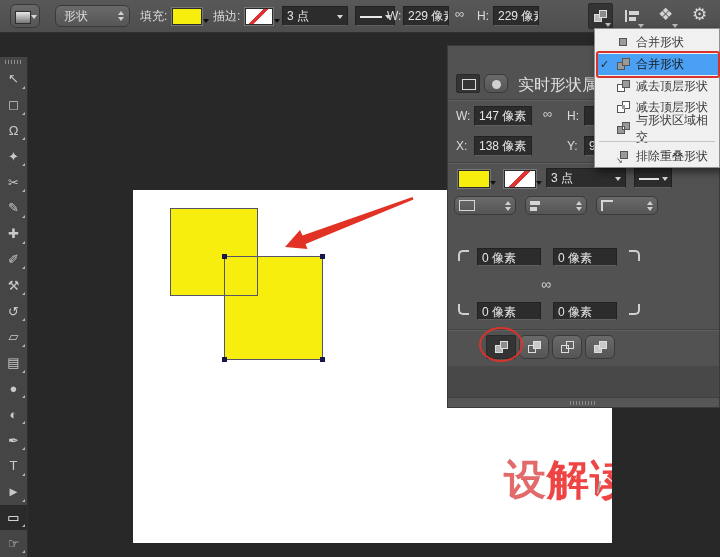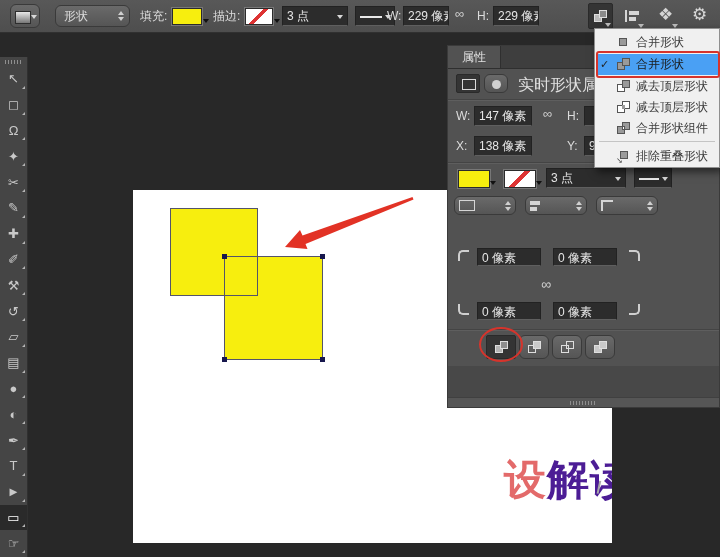--- a/index.html
+++ b/index.html
@@ -199,29 +199,26 @@
     <div class="outline" style="left:37px;top:18px;width:88px;height:88px;"></div>
     <div class="outline" style="left:91px;top:66px;width:99px;height:104px;"></div>
     <div class="handle" style="left:89px;top:64px;"></div>
     <div class="handle" style="left:187px;top:64px;"></div>
     <div class="handle" style="left:89px;top:167px;"></div>
     <div class="handle" style="left:187px;top:167px;"></div>
     <svg class="abs" style="left:0;top:0;z-index:5;" width="479" height="353">
       <polygon points="152,57 167,40 169.5,45.5 279.5,7 280.5,9.5 172.5,54 174.5,59" fill="#e23225"></polygon>
     </svg>
     <div class="watermark" style="left:371px;top:262px;">
-      <span style="color:#e36a6a;">设</span><span style="color:#4c1d95;">解读</span>
+      <span style="color:#e36a6a;">设</span><span style="color:#ef4444;">解读</span>
     </div>
     <div class="abs" style="left:458px;top:290px;width:7px;height:13px;border-right:2px solid #a8a8a8;transform:rotate(12deg);"></div>
   </div>
 
   <div class="abs panel">
-    <div class="abs" style="left:0;top:0;width:100%;height:22px;background:#3e3e3e;border-bottom:1px solid #2f2f2f;">
-      <div class="abs" style="left:0;top:0;width:52px;height:22px;background:#525252;color:#e2e2e2;font-size:12px;line-height:22px;text-align:center;border-right:1px solid #2f2f2f;">属性</div>
-    </div>
     <div class="abs pressed" style="left:8px;top:28px;width:24px;height:19px;">
       <div class="abs" style="left:5px;top:4px;width:12px;height:9px;border:1px solid #d9d9d9;"></div>
     </div>
     <div class="abs raised" style="left:36px;top:28px;width:24px;height:19px;">
       <div class="abs" style="left:7px;top:5px;width:9px;height:9px;border-radius:50%;background:#d0d0d0;"></div>
     </div>
     <span class="abs" style="left:70px;top:29px;color:#e0e0e0;font-size:16px;">实时形状属性</span>
     <div class="abs sep" style="left:0;top:53px;width:100%;"></div>
 
     <span class="abs lbl" style="left:8px;top:60px;">W:</span>
@@ -355,21 +352,21 @@
         </span>
       <span>减去顶层形状</span>
     </div>
     <div class="mitem" style="top:89px;">
       <span class="chk"></span>
       <span class="mi mi-exclude">
           <i class="b"></i>
           <i class="f"></i>
           <i class="o"></i>
         </span>
-      <span>合并形状组件</span>
+      <span>与形状区域相交</span>
     </div>
     <div class="abs" style="left:4px;top:112px;width:116px;height:1px;background:#c4c4c4;"></div>
     <div class="mitem" style="top:117px;">
       <span class="chk"></span>
       <span class="mi mi-merge">
           <i class="f"></i>
           <span class="a">↘</span>
         </span>
       <span>排除重叠形状</span>
     </div>

